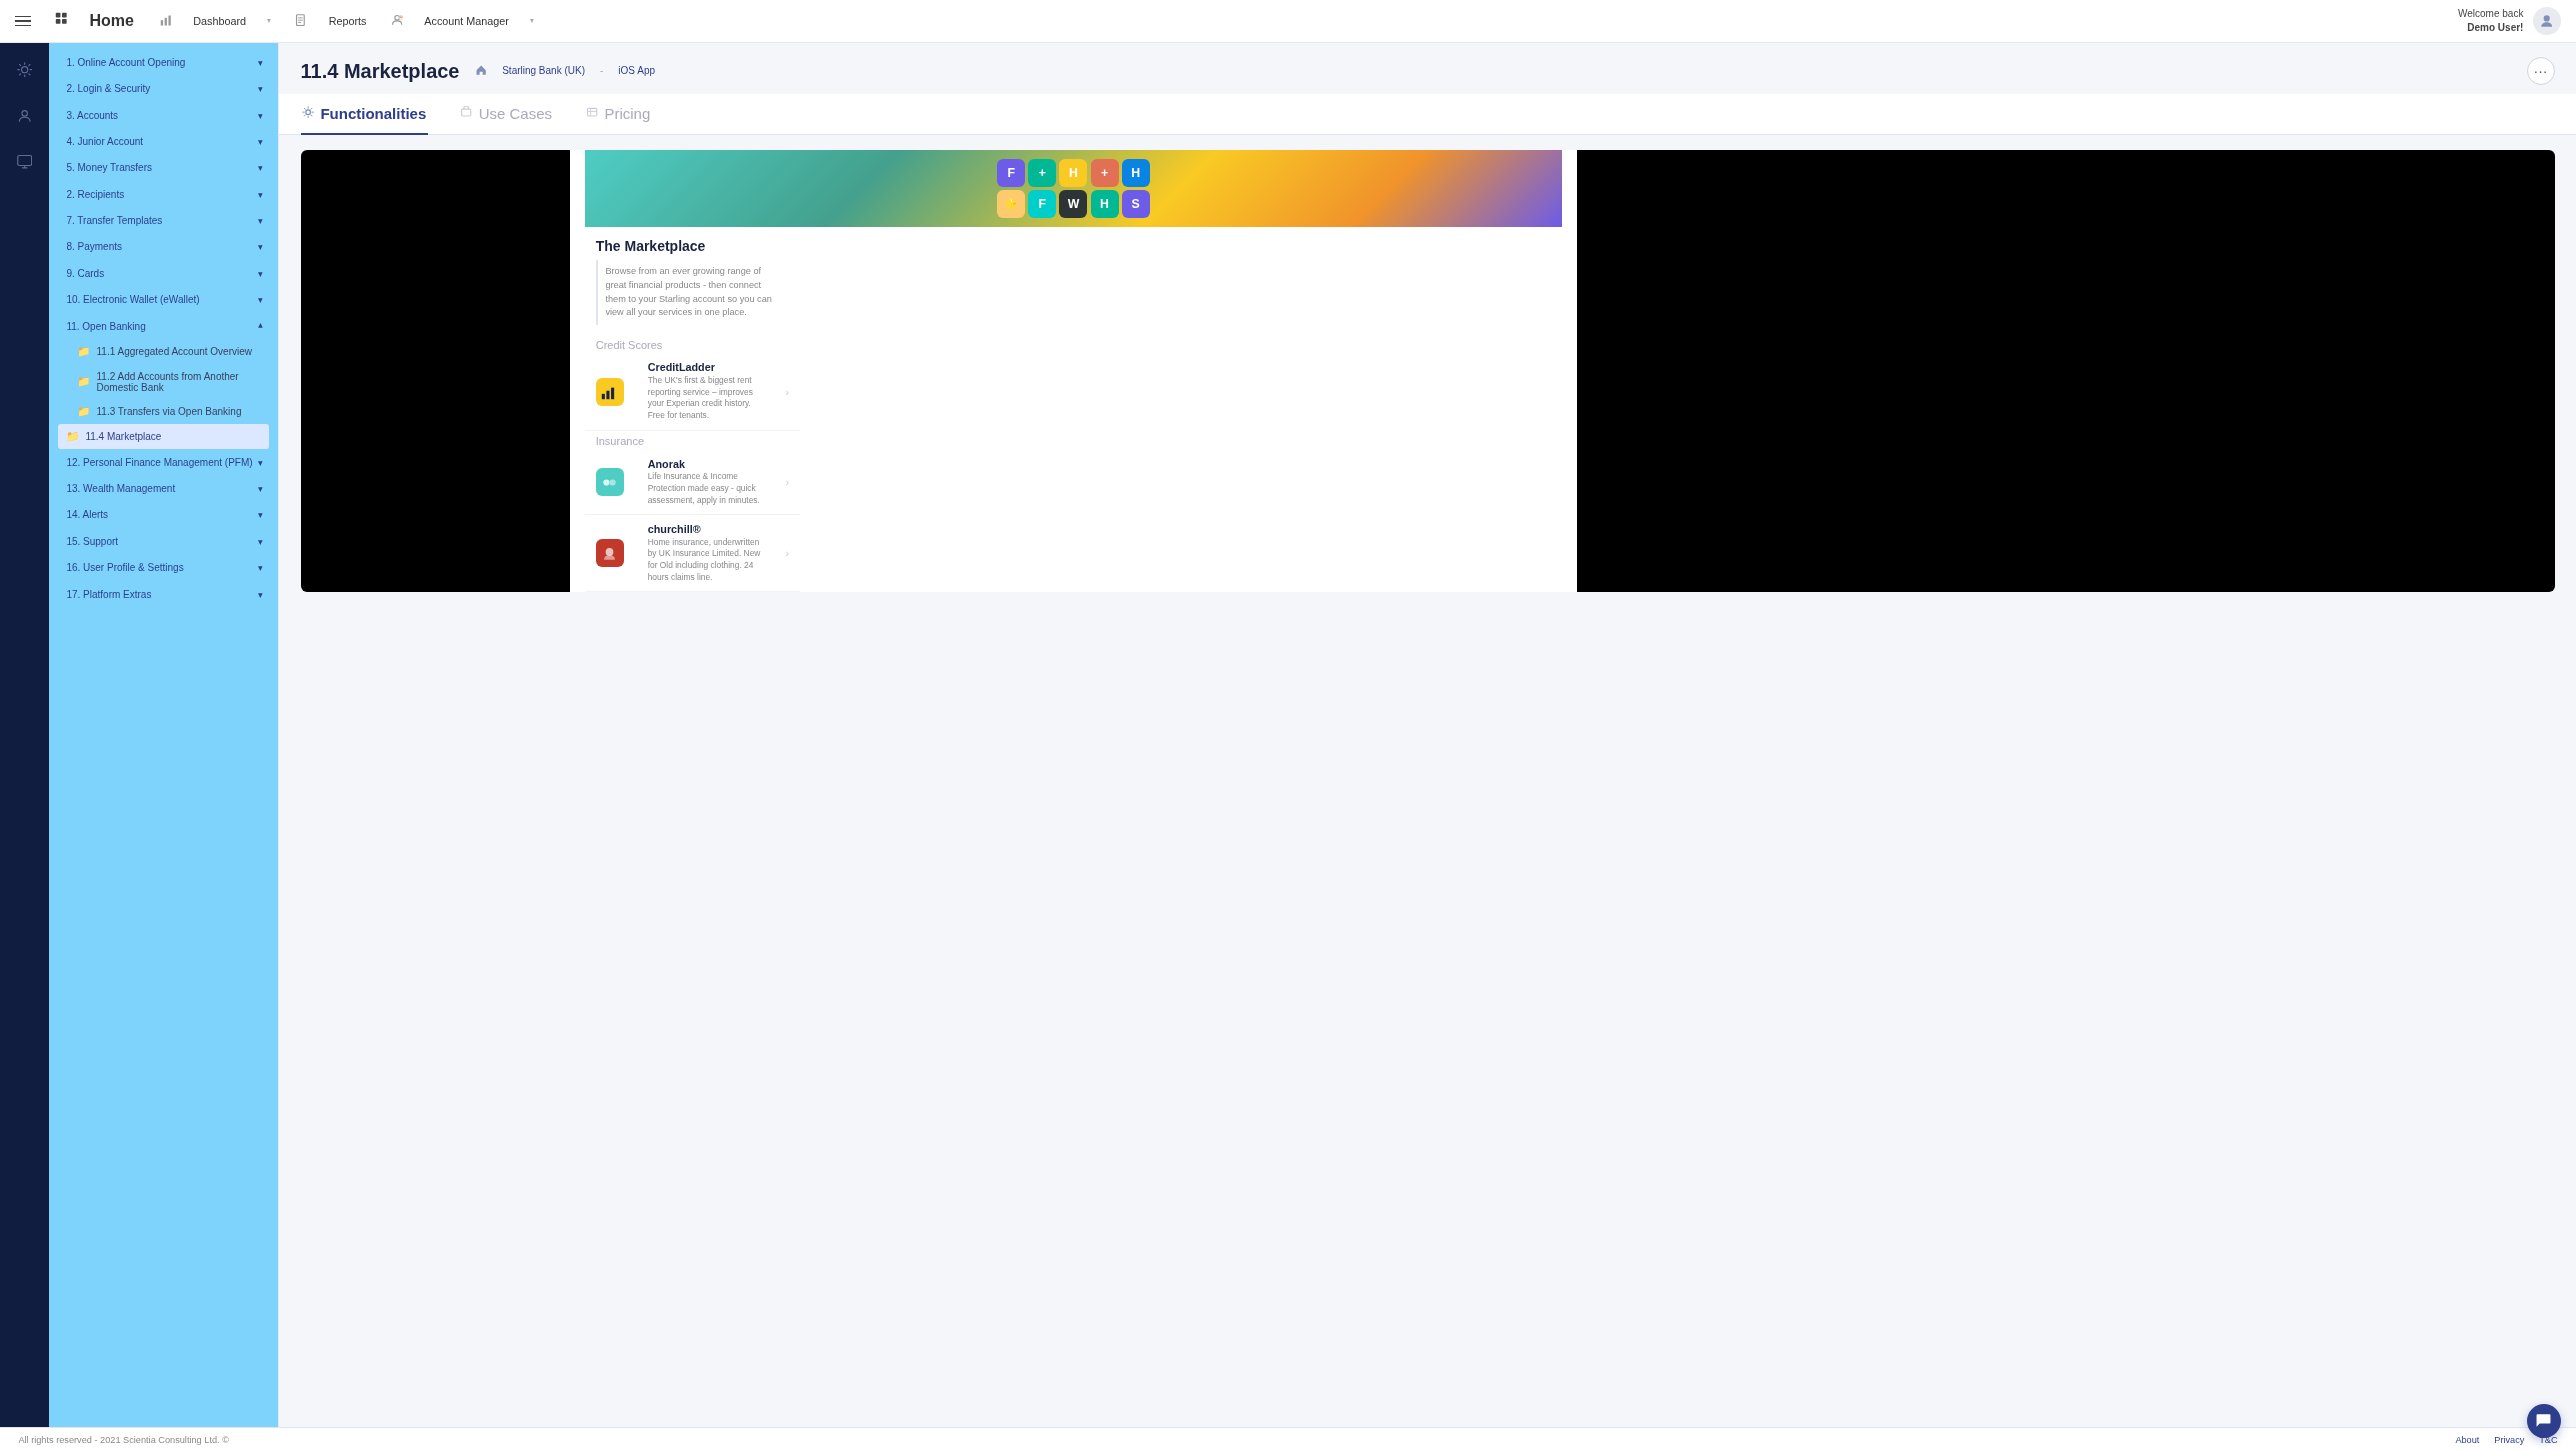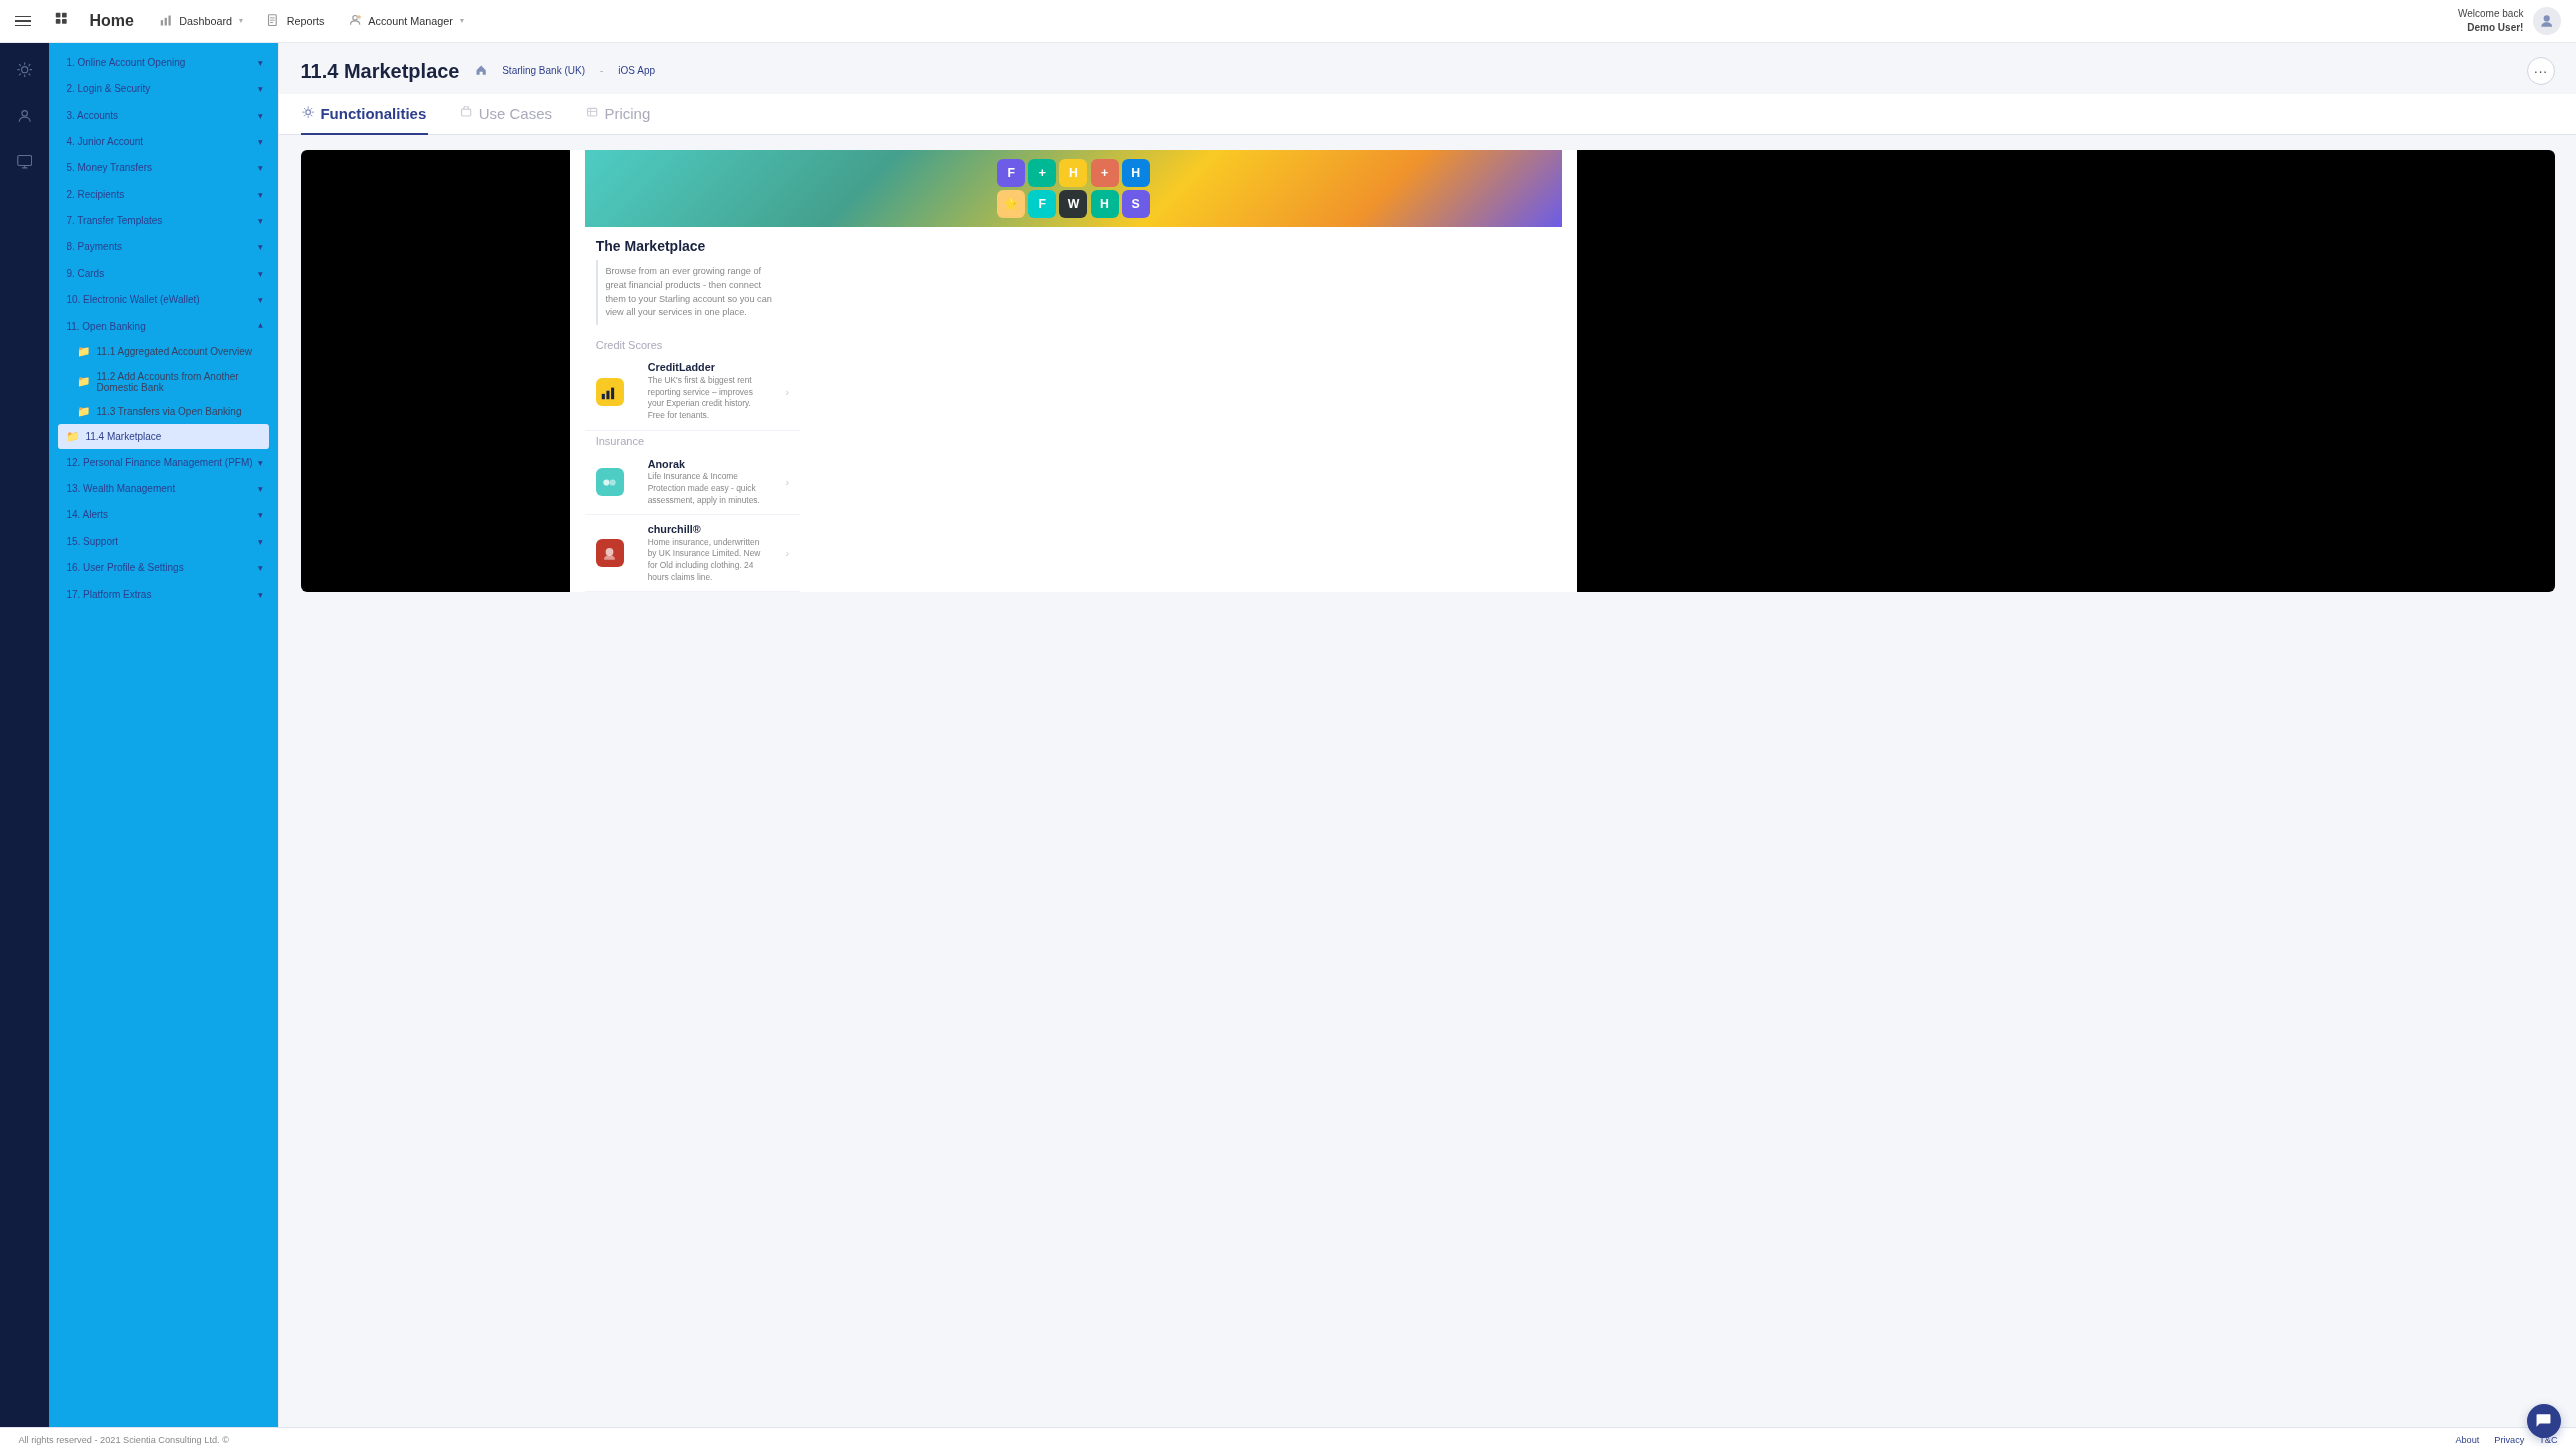--- a/index.html
+++ b/index.html
@@ -14,21 +14,21 @@
       padding: 0 15.4px;
       border-bottom: 0.8px solid #e8eaf0;
       gap: 24.6px;
       position: relative;
       z-index: 10;
     }
     .topnav-hamburger { cursor: pointer; display: flex; flex-direction: column; gap: 3.1px; }
     .topnav-hamburger span { display: block; width: 15.4px; height: 1.5px; background: #444; }
     .topnav-logo { display: flex; align-items: center; gap: 20px; color: #333; font-weight: 600; font-size: 16px; }
     .topnav-nav { display: flex; align-items: center; gap: 21.5px; flex: 1; }
-    .topnav-item { display: flex; align-items: center; gap: 7px; color: #333; font-size: 10.8px; cursor: pointer; padding: 3.1px 1.5px; }
+    .topnav-item { display: flex; align-items: center; gap: 21px; color: #333; font-size: 10.8px; cursor: pointer; padding: 3.1px 1.5px; }
     .topnav-item svg { opacity: 0.6; }
     .topnav-right { margin-left: auto; display: flex; align-items: center; gap: 9.2px; }
     .welcome-text { text-align: right; font-size: 10px; color: #444; line-height: 1.4; }
     .welcome-text strong { display: block; }
     .avatar-circle { width: 28px; height: 28px; border-radius: 50%; background: #e8eaf0; display: flex; align-items: center; justify-content: center; cursor: pointer; }
 
     
     .main-layout { display: flex; flex: 1; overflow: hidden; }
 
     
@@ -39,21 +39,21 @@
       flex-direction: column;
       align-items: center;
       padding: 12.3px 0;
       gap: 18.4px;
     }
     .icon-bar-item { color: #8090b8; cursor: pointer; opacity: 0.7; width: 28px; height: 28px; display: flex; align-items: center; justify-content: center; border-radius: 6.1px; }
 
     
     .sidebar {
       width: 230px;
-      background: #0ea5e9;
+      background: #7dd3fc;
       border-right: 0.8px solid #e8eaf0;
       overflow-y: auto;
       padding: 6.1px 0;
     }
     .sidebar-item {
       display: flex;
       align-items: center;
       justify-content: space-between;
       padding: 7.7px 15.4px;
       cursor: pointer;

